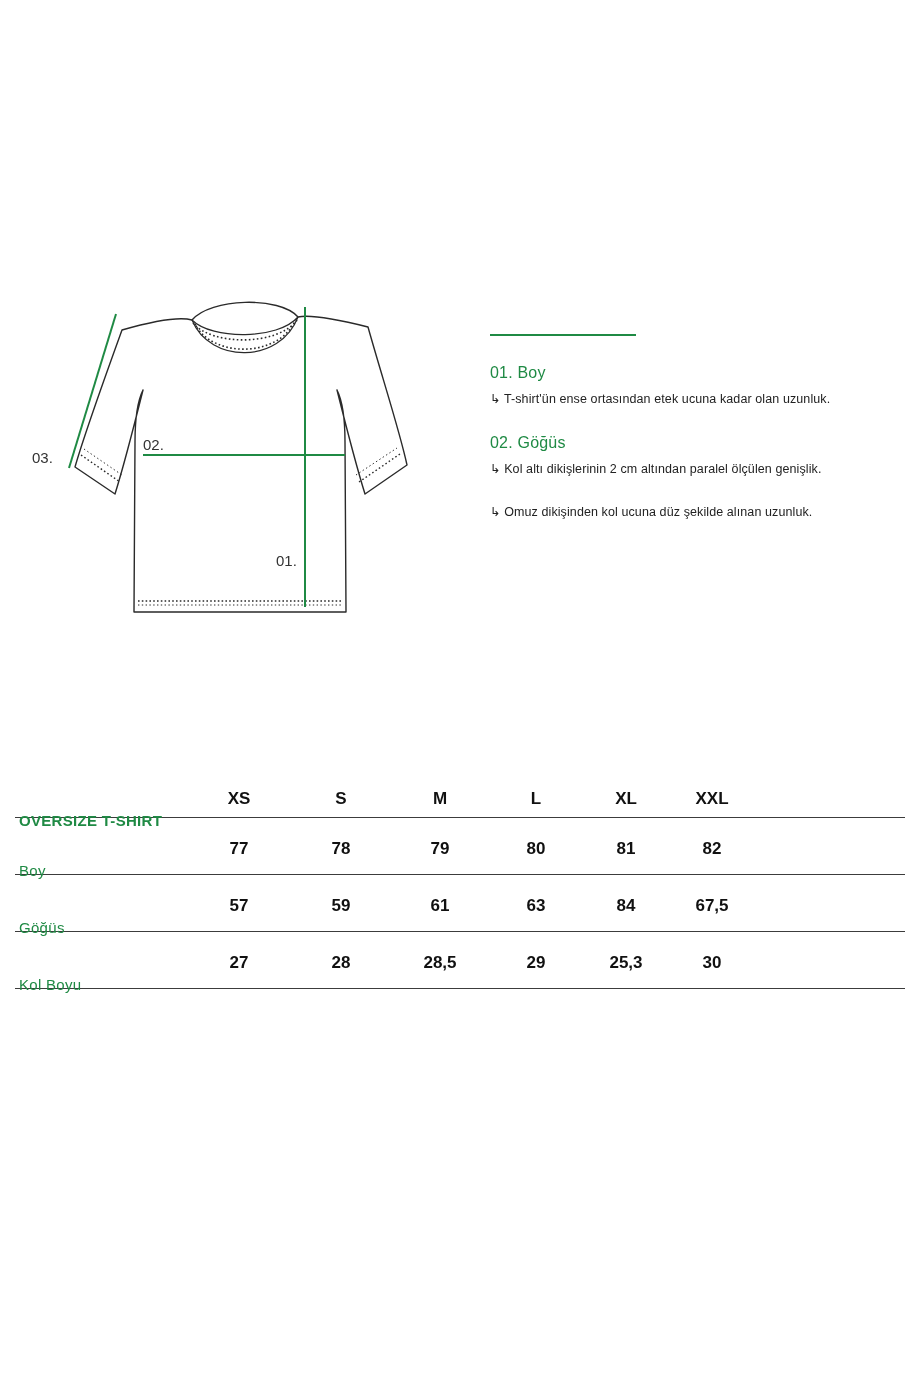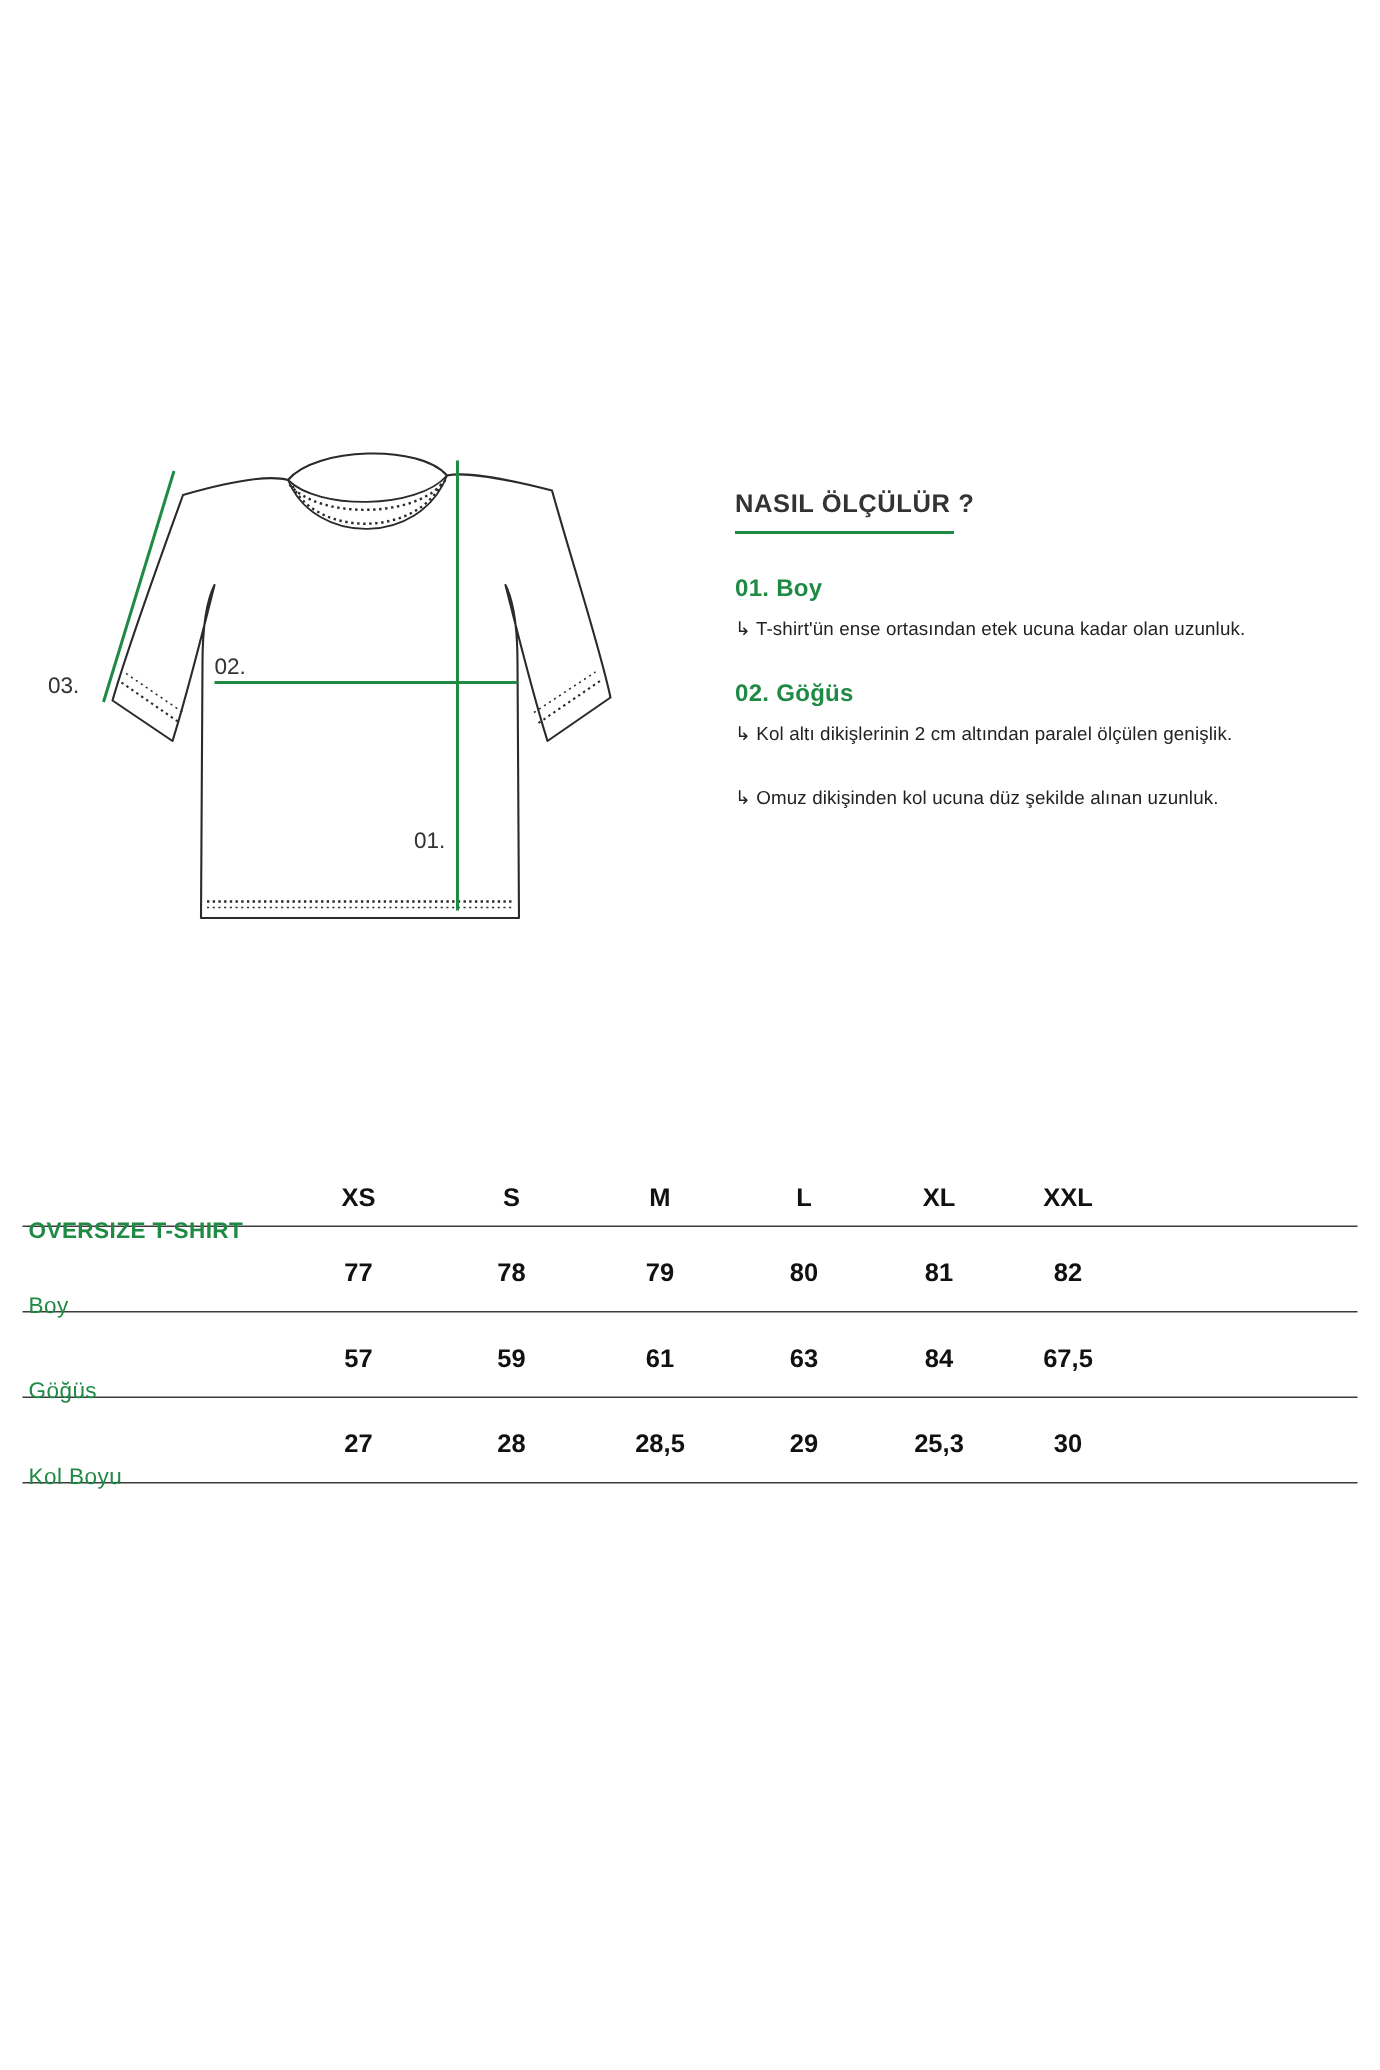--- a/index.html
+++ b/index.html
@@ -17,21 +17,21 @@
   }
   #label-03 { left:-28px; top:167px; }
   #label-02 { left:83px;  top:154px; }
   #label-01 { left:216px; top:270px; }
 
   
   .howto { position:absolute; left:490px; top:326px; width:402px; }
   .howto-title { font-size:17px; font-weight:700; color:#333; letter-spacing:.4px; }
   .howto-underline { width:146px; height:2px; background:#1f8a44; margin-top:8px; }
   .howto-section { margin-top:28px; }
-  .howto-heading { font-size:16px; font-weight:700; color:#1f8a44; letter-spacing:.2px; }
+  .howto-heading { font-size:16px; font-weight:400; color:#1f8a44; letter-spacing:.2px; }
   .howto-desc { margin-top:9px; font-size:12.5px; color:#222; letter-spacing:.1px; }
 
   
   .size-table { position:absolute; left:15px; top:768px; width:890px; }
   .trow {
     display:grid;
     grid-template-columns:172px 104px 100px 98px 94px 86px 86px;
     align-items:center;
     border-bottom:1px solid #3c3c3c;
   }
@@ -81,21 +81,20 @@
     <line x1="245" y1="25" x2="245" y2="325" stroke="#1f8a44" stroke-width="2"></line>
     <line x1="83" y1="173" x2="285" y2="173" stroke="#1f8a44" stroke-width="2"></line>
     <line x1="56" y1="32" x2="9" y2="186" stroke="#1f8a44" stroke-width="2"></line>
   </svg>
   <div class="measure-label" id="label-03">03.</div>
   <div class="measure-label" id="label-02">02.</div>
   <div class="measure-label" id="label-01">01.</div>
 </div>
 
 <div class="howto">
-  <div class="howto-title">NASIL ÖLÇÜLÜR ?</div>
   <div class="howto-underline"></div>
 
   <div class="howto-section">
     <div class="howto-heading">01. Boy</div>
     <div class="howto-desc">↳ T-shirt'ün ense ortasından etek ucuna kadar olan uzunluk.</div>
   </div>
   <div class="howto-section">
     <div class="howto-heading">02. Göğüs</div>
     <div class="howto-desc">↳ Kol altı dikişlerinin 2 cm altından paralel ölçülen genişlik.</div>
   </div>

